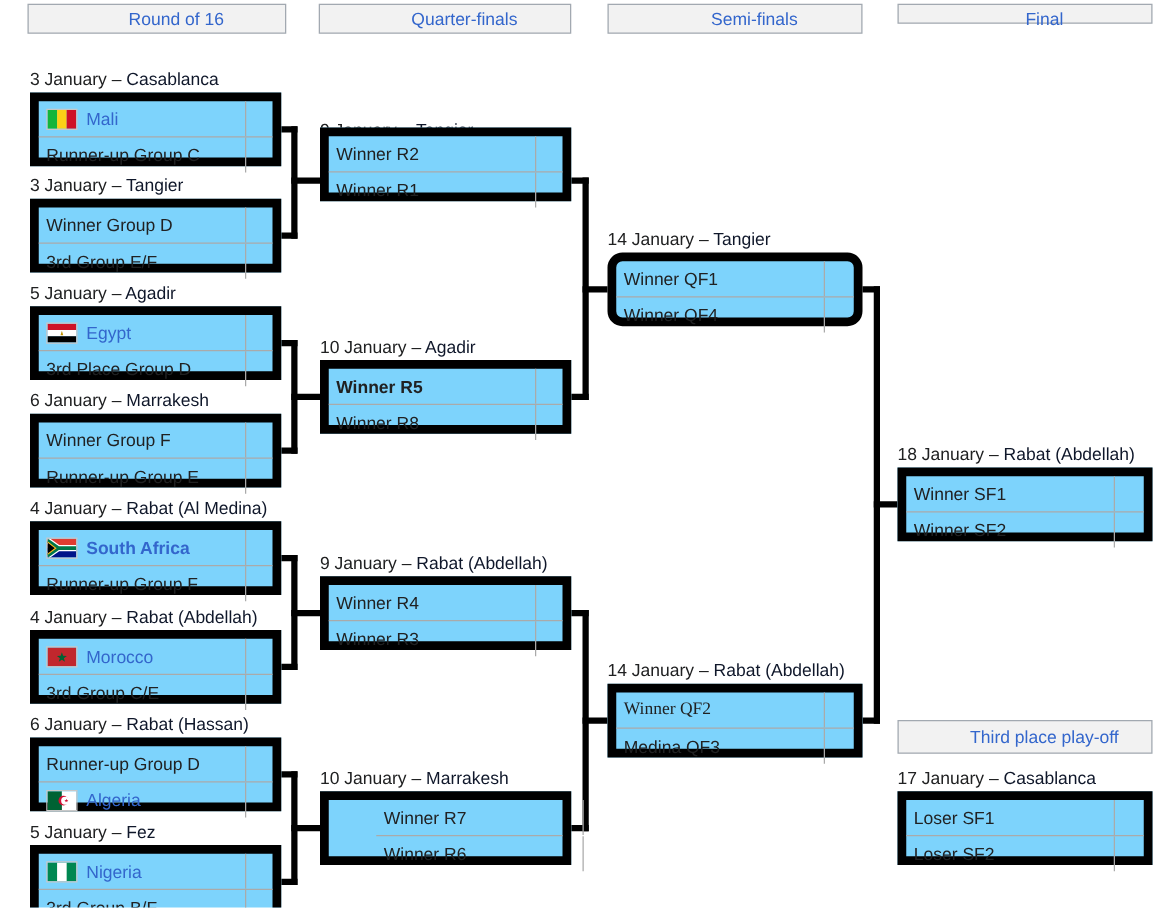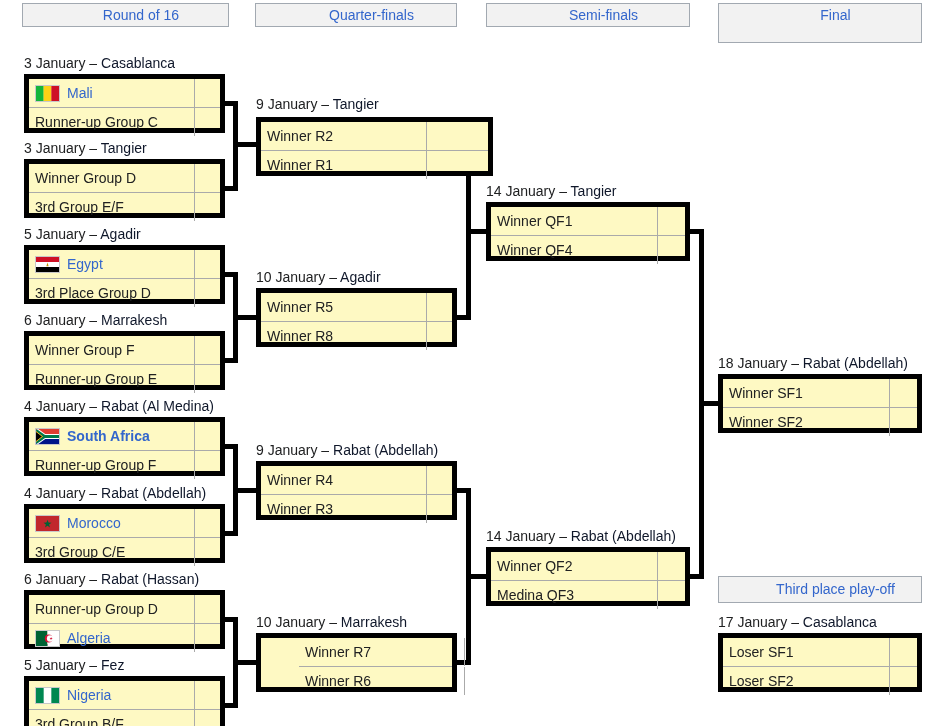--- a/index.html
+++ b/index.html
@@ -9,21 +9,21 @@
   }
   #bracket{position:absolute;left:0;top:0;width:934px;height:726px;}
   .hdr{
     position:absolute;box-sizing:border-box;height:24px;background:#f2f2f2;
     border:1px solid #a2a9b1;text-align:center;line-height:22px;
   }
   .hdr a{color:#3366cc;cursor:pointer;text-decoration:none;margin-left:31px;}
   .date-label{position:absolute;white-space:nowrap;line-height:16px;height:16px;}
   .venue{color:#0f172a;cursor:pointer;text-decoration:none;}
   .match{
-    position:absolute;box-sizing:border-box;border:5px solid #000000;background:#fef9c3;
+    position:absolute;box-sizing:border-box;border:7px solid #000000;background:#7dd3fc;
   }
   .mrow{display:flex;height:28px;}
   .mrow + .mrow{border-top:1px solid #aaa;}
   .namecell{
     box-sizing:border-box;padding-left:6px;display:flex;align-items:center;
     overflow:hidden;white-space:nowrap;flex:0 0 auto;
   }
   .scorecell{flex:1 1 auto;border-left:1px solid #aaa;line-height:28px;padding:0 4px;}
   .flag{
     display:inline-block;width:23px;height:15px;border:1px solid #c8c8c8;
@@ -62,21 +62,21 @@
     <div class="conn" style="left: 457px; top: 660px; width: 14px; height: 5px;"></div>
     <div class="conn" style="left: 466px; top: 488px; width: 5px; height: 177px;"></div>
     <div class="conn" style="left: 466px; top: 574px; width: 20px; height: 5px;"></div>
     <div class="conn" style="left: 690px; top: 229px; width: 14px; height: 5px;"></div>
     <div class="conn" style="left: 690px; top: 574px; width: 14px; height: 5px;"></div>
     <div class="conn" style="left: 699px; top: 229px; width: 5px; height: 350px;"></div>
     <div class="conn" style="left: 699px; top: 401px; width: 19px; height: 5px;"></div>
     <div class="hdr" style="left: 22px; top: 3px; width: 207px; height: 24px;"><a>Round of 16</a></div>
     <div class="hdr" style="left: 255px; top: 3px; width: 202px; height: 24px;"><a>Quarter-finals</a></div>
     <div class="hdr" style="left: 486px; top: 3px; width: 204px; height: 24px;"><a>Semi-finals</a></div>
-    <div class="hdr" style="left: 718px; top: 3px; width: 204px; height: 40px;"><a>Final</a></div>
+    <div class="hdr" style="left: 718px; top: 3px; width: 204px; height: 16px;"><a>Final</a></div>
     <div class="hdr" style="left: 718px; top: 576px; width: 204px; height: 27px; line-height: 25px;"><a>Third place play-off</a></div>
     <div class="date-label" style="left: 24px; top: 55px; height: 16px;"><span>3 January</span><span> – </span><a class="venue">Casablanca</a></div>
     <div class="match" style="left: 24px; top: 74px; width: 201px; height: 59px;">
       <div class="mrow">
         <div class="namecell" style="width: 165px;">
           <span class="flag">
             <svg width="23" height="15" viewBox="0 0 23 15">
               <rect width="7.67" height="15" fill="#14B53A"></rect>
               <rect x="7.67" width="7.66" height="15" fill="#FCD116"></rect>
               <rect x="15.33" width="7.67" height="15" fill="#CE1126"></rect>
@@ -231,38 +231,38 @@
         <div class="scorecell"></div>
       </div>
       <div class="mrow">
         <div class="namecell" style="width: 165px;">
           <span class="team-placeholder">3rd Group B/F</span>
         </div>
         <div class="scorecell"></div>
       </div>
     </div>
     <div class="date-label" style="left: 256px; top: 96px; height: 16px;"><span>9 January</span><span> – </span><a class="venue">Tangier</a></div>
-    <div class="match" style="left: 256px; top: 117px; width: 237px; height: 59px;">
+    <div class="match" style="left: 256px; top: 102px; width: 201px; height: 59px;">
       <div class="mrow">
         <div class="namecell" style="width: 165px;">
           <span class="team-placeholder">Winner R2</span>
         </div>
         <div class="scorecell"></div>
       </div>
       <div class="mrow">
         <div class="namecell" style="width: 165px;">
           <span class="team-placeholder">Winner R1</span>
         </div>
         <div class="scorecell"></div>
       </div>
     </div>
     <div class="date-label" style="left: 256px; top: 269px; height: 16px;"><span>10 January</span><span> – </span><a class="venue">Agadir</a></div>
     <div class="match" style="left: 256px; top: 288px; width: 201px; height: 59px;">
       <div class="mrow">
-        <div class="namecell" style="width: 165px;">
+        <div class="namecell" style="width: 165px; font-weight: bold;">
           <span class="team-placeholder">Winner R5</span>
         </div>
         <div class="scorecell"></div>
       </div>
       <div class="mrow">
         <div class="namecell" style="width: 165px;">
           <span class="team-placeholder">Winner R8</span>
         </div>
         <div class="scorecell"></div>
       </div>
@@ -291,38 +291,38 @@
         <div class="scorecell"></div>
       </div>
       <div class="mrow">
         <div class="namecell" style="width: 165px;">
           <span class="team-placeholder">Winner R6</span>
         </div>
         <div class="scorecell"></div>
       </div>
     </div>
     <div class="date-label" style="left: 486px; top: 183px; height: 16px;"><span>14 January</span><span> – </span><a class="venue">Tangier</a></div>
-    <div class="match" style="left: 486px; top: 202px; width: 204px; height: 59px;">
+    <div class="match" style="left: 486px; top: 202px; width: 204px; height: 59px; border-radius: 12px;">
       <div class="mrow">
         <div class="namecell" style="width: 166px;">
           <span class="team-placeholder">Winner QF1</span>
         </div>
         <div class="scorecell"></div>
       </div>
       <div class="mrow">
         <div class="namecell" style="width: 166px;">
           <span class="team-placeholder">Winner QF4</span>
         </div>
         <div class="scorecell"></div>
       </div>
     </div>
     <div class="date-label" style="left: 486px; top: 528px; height: 16px;"><span>14 January</span><span> – </span><a class="venue">Rabat (Abdellah)</a></div>
     <div class="match" style="left: 486px; top: 547px; width: 204px; height: 59px;">
       <div class="mrow">
-        <div class="namecell" style="width: 166px;">
+        <div class="namecell" style="width: 166px; font-family: Liberation Serif, serif;">
           <span class="team-placeholder">Winner QF2</span>
         </div>
         <div class="scorecell"></div>
       </div>
       <div class="mrow">
         <div class="namecell" style="width: 166px;">
           <span class="team-placeholder">Medina QF3</span>
         </div>
         <div class="scorecell"></div>
       </div>

